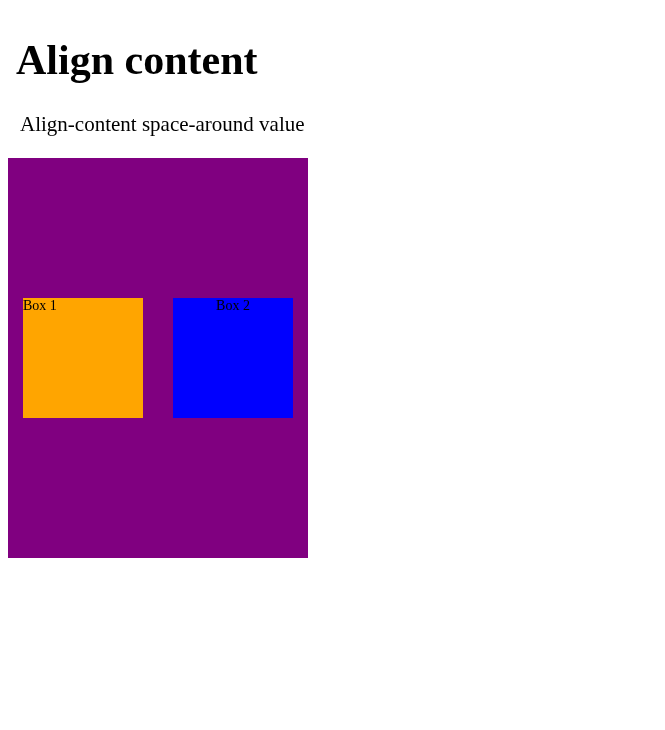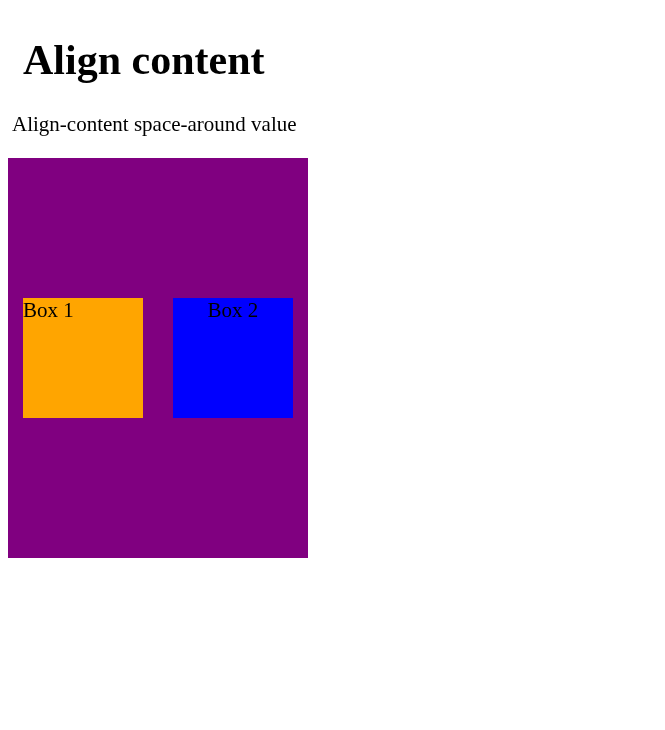--- a/index.html
+++ b/index.html
@@ -4,39 +4,39 @@
   <style>
     body {
       margin: 8px;
       font-family: "Times New Roman", Times, serif;
       font-size: 21px;
       color: #000;
     }
     h1 {
       font-size: 42px;
       font-weight: bold;
-      margin: 0.67em 15px;
+      margin: 0.67em 8px;
     }
     p {
-      margin: 1em 4px;
+      margin: 1em 12px;
     }
     .container {
       width: 300px;
       height: 400px;
       background-color: purple;
       display: flex;
       flex-wrap: wrap;
       align-content: space-around;
       justify-content: space-around;
       margin-top: 16px;
     }
     .box {
       width: 120px;
       height: 120px;
-      font-size: 21px;
+      font-size: 14px;
     }
   </style>
 </head>
 <body>
 
 <h1>Align content</h1>
 <p>Align-content space-around value</p>
 
 <div class="container">
   <div class="box" style="background-color: orange;">Box 1</div>

